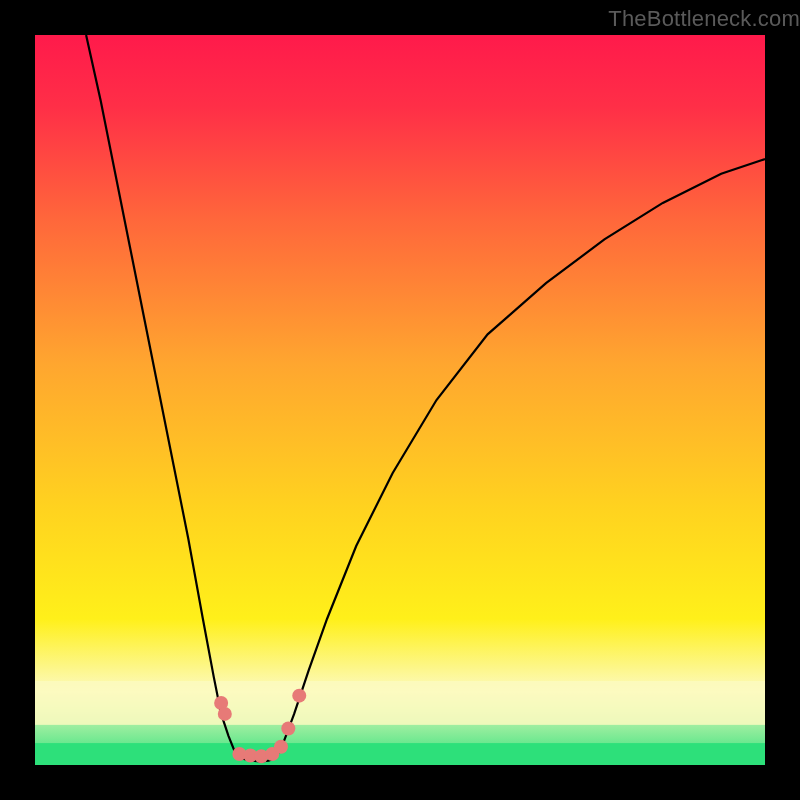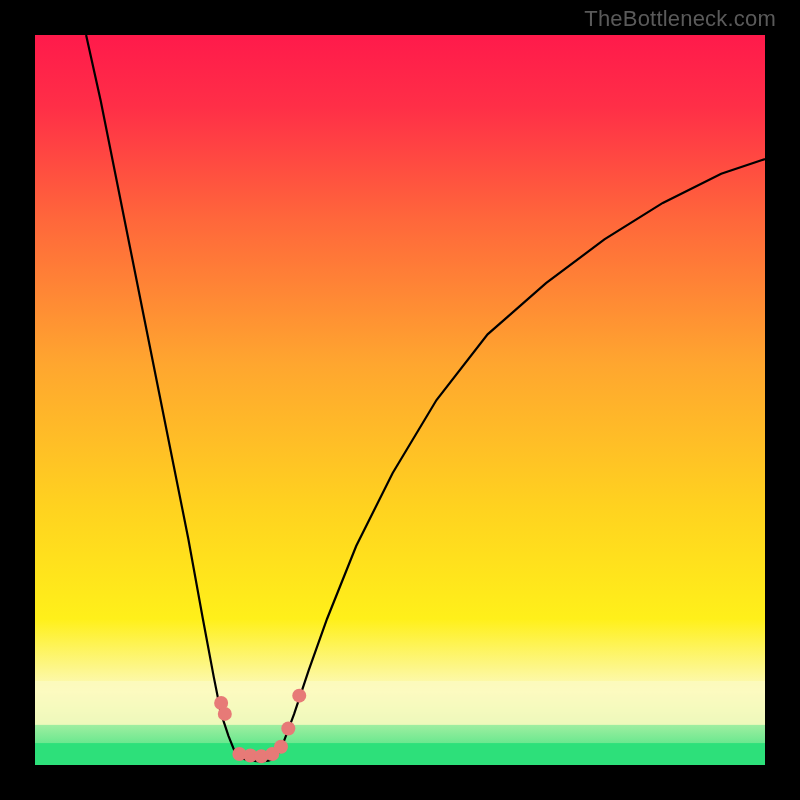--- a/index.html
+++ b/index.html
@@ -13,21 +13,21 @@
   }
   .frame {
     position: relative;
     width: 800px;
     height: 800px;
     background: #000;
   }
   .watermark {
     position: absolute;
     top: 6px;
-    right: 24px;
+    right: 0;
     color: #5a5a5a;
     font-size: 22px;
     font-weight: 500;
     letter-spacing: 0.2px;
     z-index: 5;
     margin-left: 44px;
   }
   .plot-wrap {
     position: absolute;
     left: 35px;

